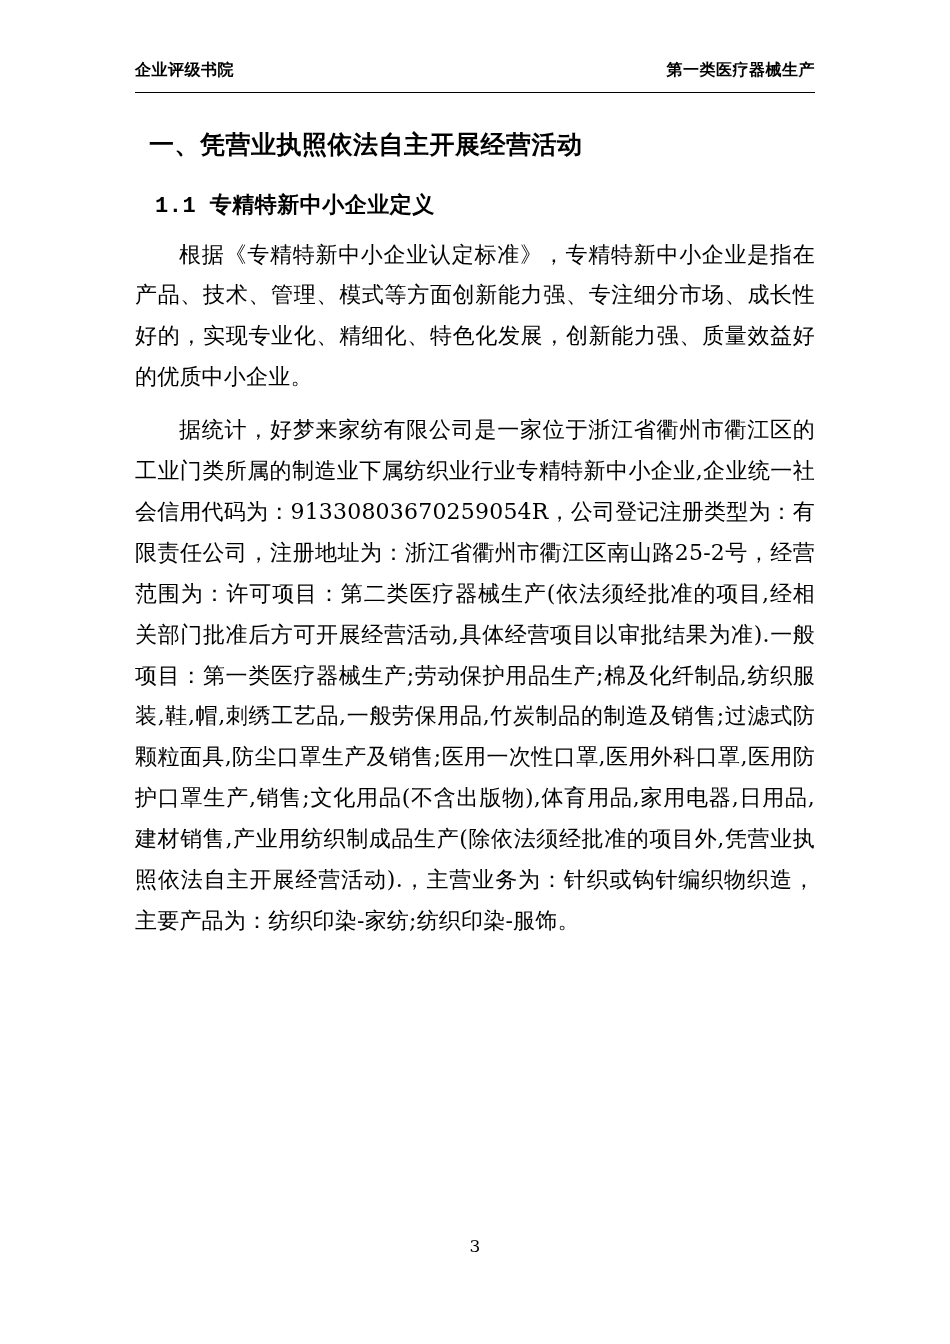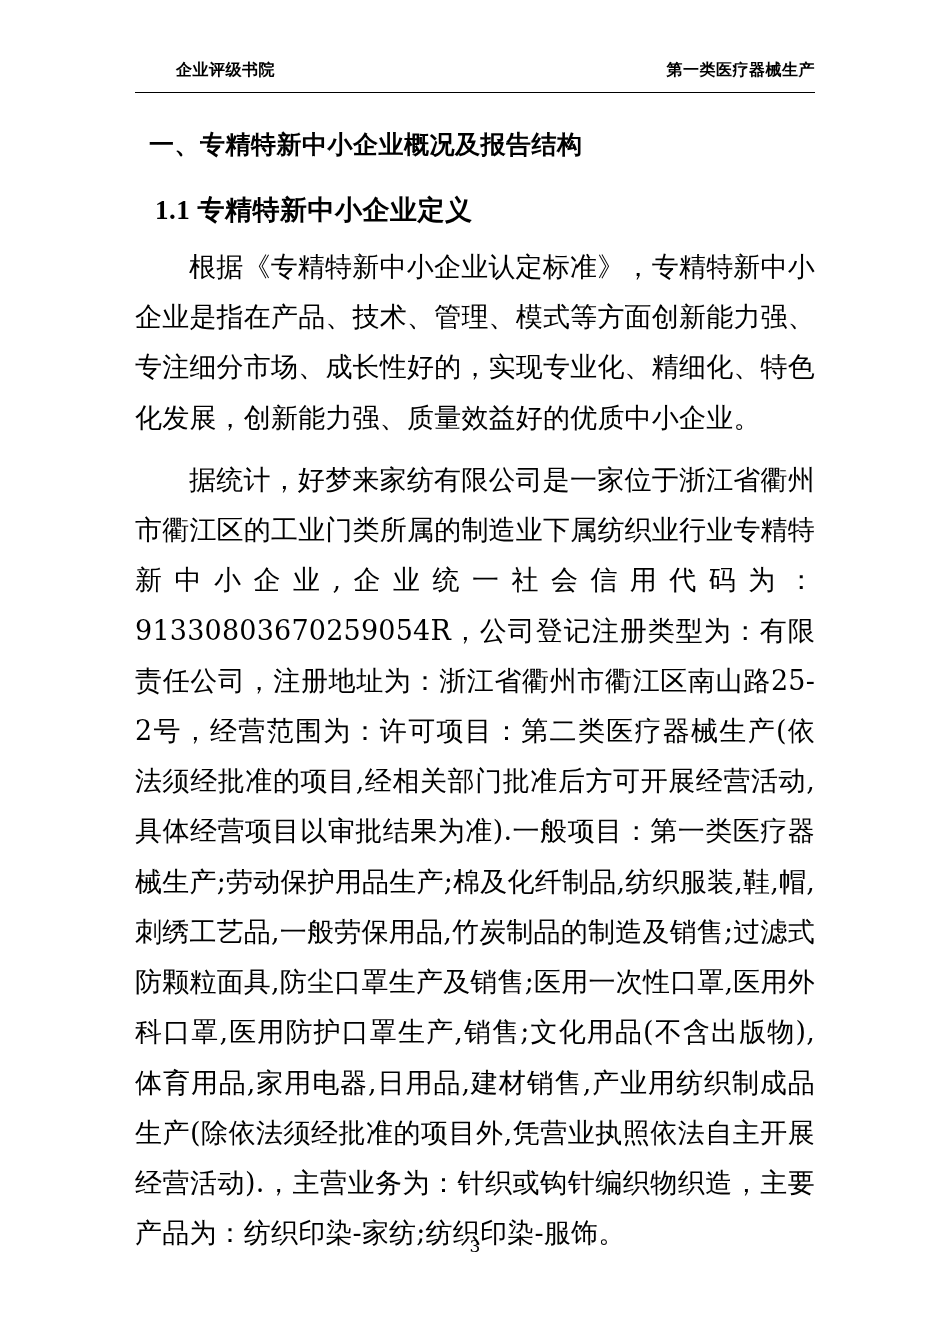--- a/index.html
+++ b/index.html
@@ -23,21 +23,20 @@
     left: 135px;
     right: 135px;
     display: flex;
     justify-content: space-between;
     align-items: center;
     font-family: "DejaVu Sans", "Liberation Sans", sans-serif;
     font-size: 16px;
     font-weight: bold;
     letter-spacing: 0.5px;
     padding-bottom: 6px;
-    margin-left: 41px;
   }
   .header-rule {
     position: absolute;
     top: 92px;
     left: 135px;
     right: 135px;
     border-bottom: 1.5px solid #000;
   }
   .content {
     position: absolute;
@@ -48,34 +47,34 @@
   h1.section-title {
     font-family: "DejaVu Sans", "Liberation Sans", sans-serif;
     font-size: 25px;
     font-weight: bold;
     margin: 18px 0 4px 0;
     padding-left: 14px;
     letter-spacing: 0.5px;
     line-height: 1.5;
   }
   h2.sub-title {
-    font-family: Liberation Serif, serif;
-    font-size: 27px;
+    font-family: Liberation Mono, monospace;
+    font-size: 22px;
     font-weight: bold;
     margin: 26px 0 2px 0;
     padding-left: 20px;
     letter-spacing: 0.5px;
     line-height: 1.5;
   }
   h2.sub-title.centered {
     padding-left: 18px;
   }
   p.body-text {
     font-family: "DejaVu Serif", "Liberation Serif", serif;
-    font-size: 27px;
+    font-size: 22px;
     line-height: 1.86;
     margin: 12px 0 0 0;
     text-align: justify;
     text-justify: inter-ideograph;
     text-indent: 2em;
     letter-spacing: 0.2px;
   }
   .page-number {
     position: absolute;
     bottom: 88px;
@@ -91,21 +90,21 @@
 
 <div class="page">
 
   <div class="header">
     <span>企业评级书院</span>
     <span>第一类医疗器械生产</span>
   </div>
   <div class="header-rule"></div>
 
   <div class="content">
-    <h1 class="section-title">一、专精特新中小企业概况及报告结构</h1>
+    <h1 class="section-title">一、凭营业执照依法自主开展经营活动</h1>
 
     <h2 class="sub-title">1.1 专精特新中小企业定义</h2>
 
     <p class="body-text">根据《专精特新中小企业认定标准》，专精特新中小企业是指在产品、技术、管理、模式等方面创新能力强、专注细分市场、成长性好的，实现专业化、精细化、特色化发展，创新能力强、质量效益好的优质中小企业。</p>
 
 
     <p class="body-text">据统计，好梦来家纺有限公司是一家位于浙江省衢州市衢江区的工业门类所属的制造业下属纺织业行业专精特新中小企业,企业统一社会信用代码为：91330803670259054R，公司登记注册类型为：有限责任公司，注册地址为：浙江省衢州市衢江区南山路25-2号，经营范围为：许可项目：第二类医疗器械生产(依法须经批准的项目,经相关部门批准后方可开展经营活动,具体经营项目以审批结果为准).一般项目：第一类医疗器械生产;劳动保护用品生产;棉及化纤制品,纺织服装,鞋,帽,刺绣工艺品,一般劳保用品,竹炭制品的制造及销售;过滤式防颗粒面具,防尘口罩生产及销售;医用一次性口罩,医用外科口罩,医用防护口罩生产,销售;文化用品(不含出版物),体育用品,家用电器,日用品,建材销售,产业用纺织制成品生产(除依法须经批准的项目外,凭营业执照依法自主开展经营活动).，主营业务为：针织或钩针编织物织造，主要产品为：纺织印染-家纺;纺织印染-服饰。</p>
   </div>
 
   <div class="page-number">3</div>

